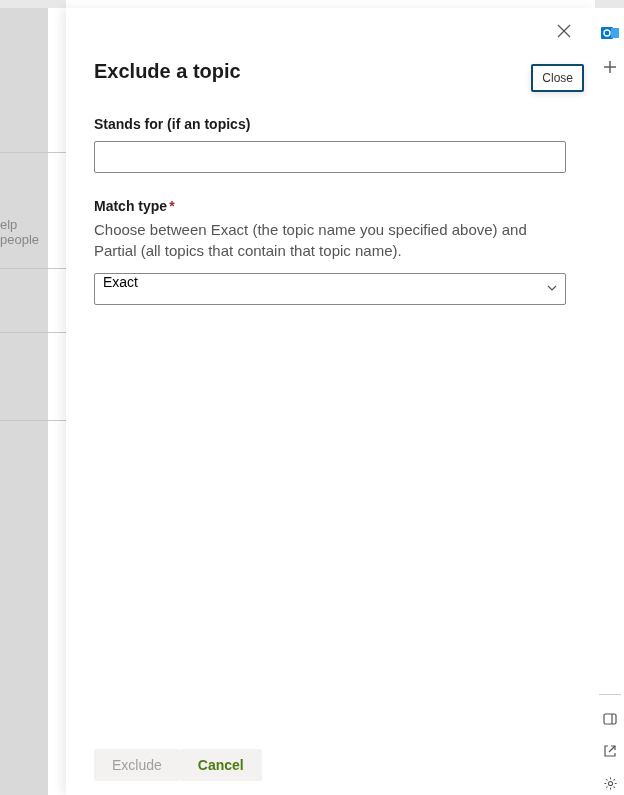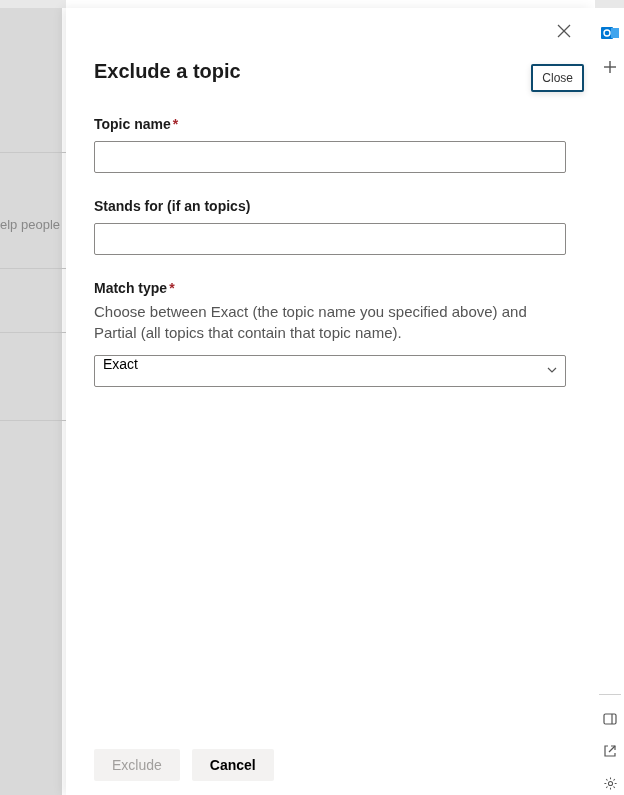--- a/index.html
+++ b/index.html
@@ -8,21 +8,21 @@
       width: 624px;
       height: 795px;
       overflow: hidden;
       background: #ffffff;
       position: relative;
     }
     .background-left {
       position: absolute;
       left: 0;
       top: 0;
-      width: 62px;
+      width: 48px;
       height: 795px;
       background: #d9d9d9;
     }
     .background-left-top {
       position: absolute;
       left: 0;
       top: 0;
       width: 66px;
       height: 8px;
       background: #e8e8e8;
@@ -170,32 +170,31 @@
       right: 8px;
       top: 50%;
       transform: translateY(-50%);
       pointer-events: none;
       color: #555;
     }
     .select-chevron svg { width: 12px; height: 12px; }
     .panel-footer {
       padding: 12px 28px 14px 28px;
       display: flex;
-      gap: 12px;
     }
     .btn {
       height: 32px;
       padding: 0 18px;
       border: none;
       border-radius: 2px;
       font-size: 14px;
       font-family: inherit;
       cursor: pointer;
       background: #f3f2f1;
-      color: #000000;
+      color: #4d7c0f;
     }
     .btn.disabled {
       background: #f3f2f1;
       color: #a19f9d;
       cursor: default;
     }
     .btn.cancel {
       font-weight: 600;
     }
   </style>
@@ -220,26 +219,20 @@
           <line x1="13" y1="1" x2="1" y2="13"></line>
         </svg>
       </span>
     </button>
     <div class="close-tooltip">Close</div>
     <h1 class="panel-title">Exclude a topic</h1>
   </div>
 
   <div class="panel-body">
 
-    <div class="field-block">
-      <label class="field-label">
-        <span>Topic name</span><span class="required">*</span>
-      </label>
-      <input type="text" class="text-input" value="" style="">
-    </div>
 
     <div class="field-block">
       <label class="field-label">Stands for (if an topics)</label>
       <input type="text" class="text-input" value="" style="">
     </div>
 
     <div class="field-block">
       <label class="field-label">
         <span>Match type</span><span class="required">*</span>
       </label>

